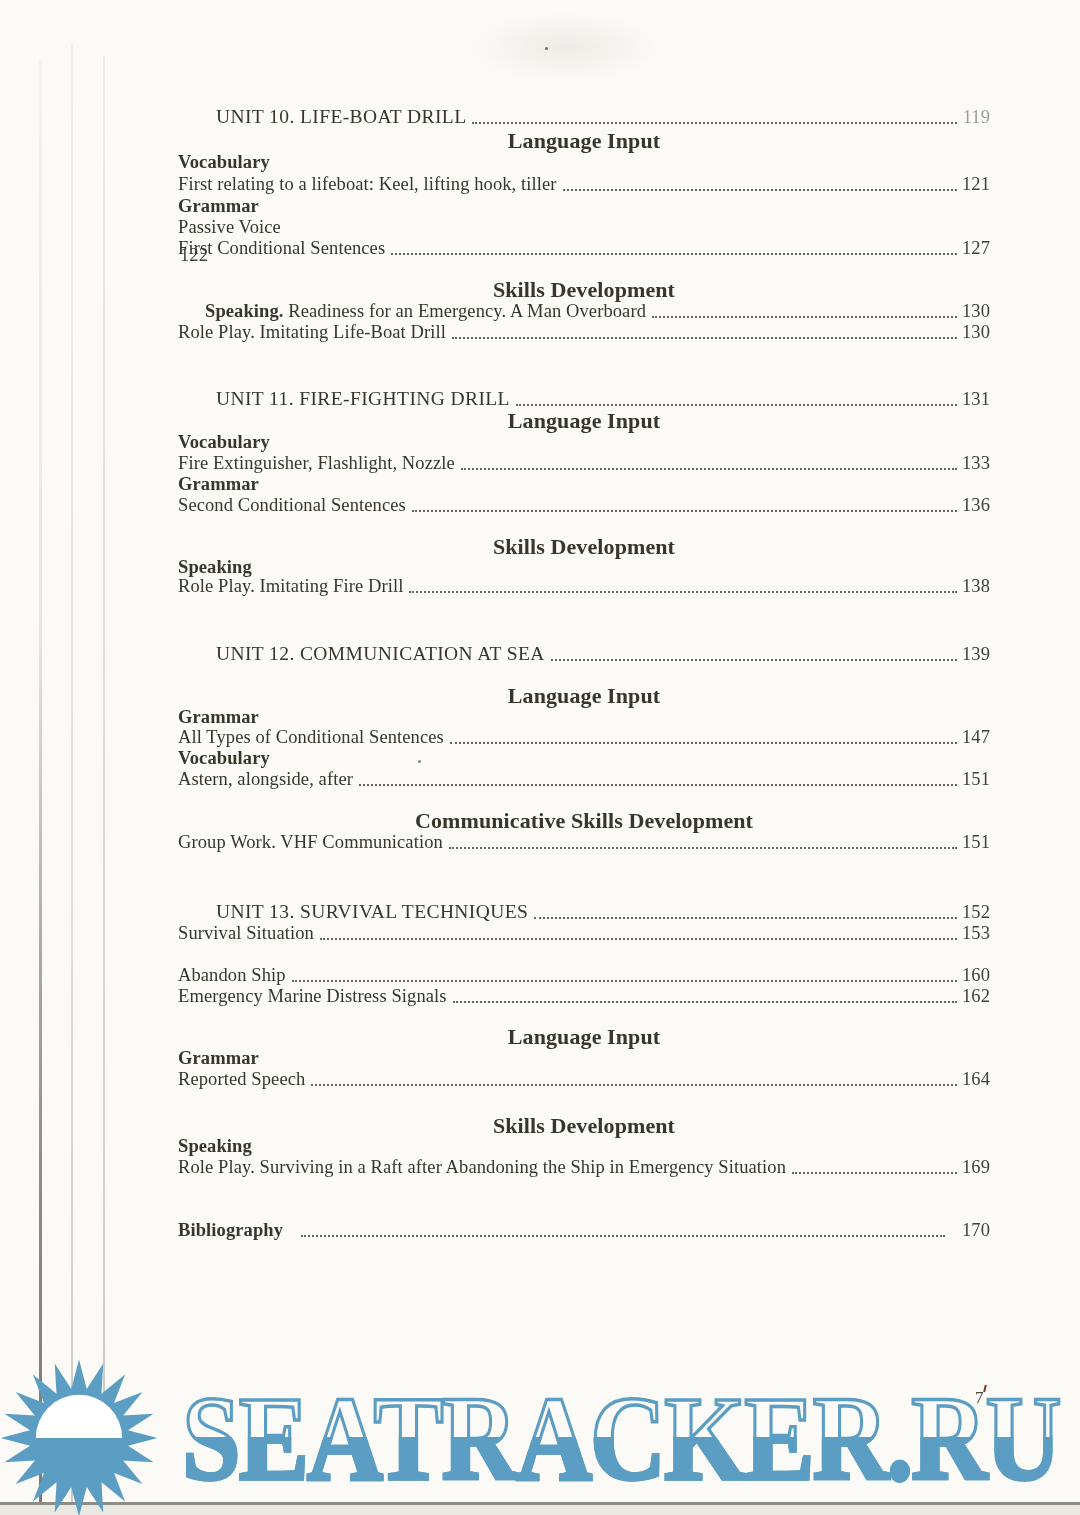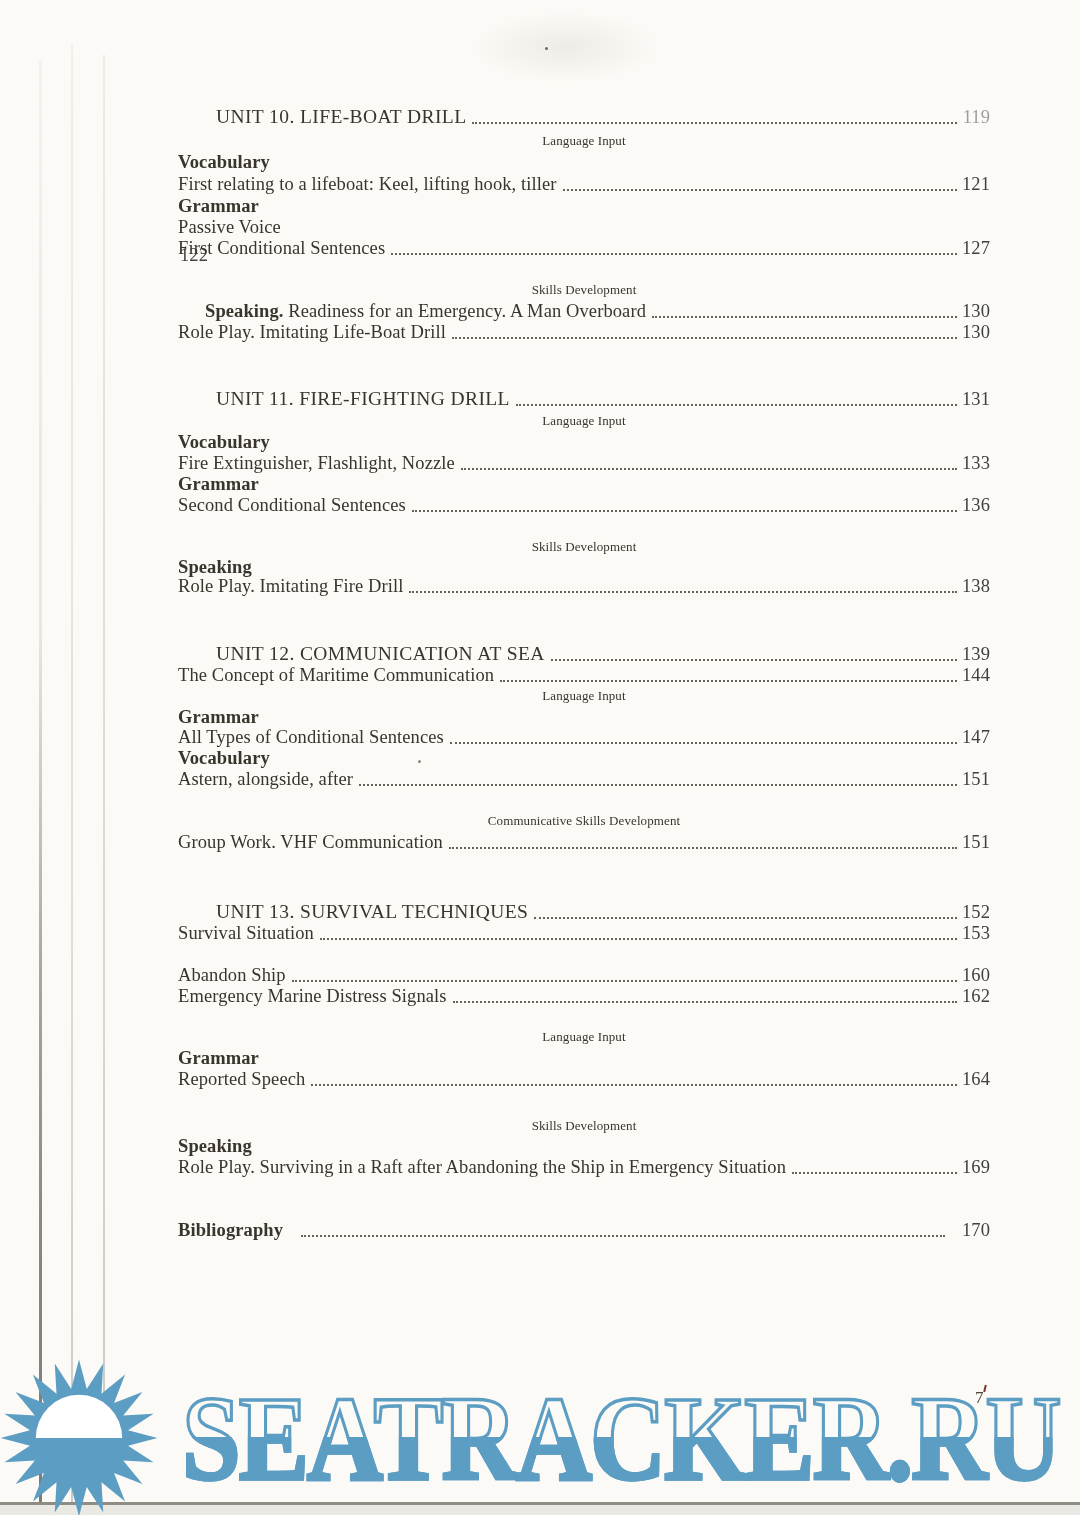--- a/index.html
+++ b/index.html
@@ -32,21 +32,21 @@
   .bottom-line{position:absolute;left:0;right:0;top:1502px;height:3px;background:#8f8c84;z-index:4;}
   .bottom-strip{position:absolute;left:0;right:0;top:1505px;height:10px;background:#eae8e2;z-index:3;}
   
   .toc{position:absolute;left:178px;width:812px;top:0;height:1300px;z-index:2;}
   .row{position:absolute;left:0;right:0;display:flex;align-items:baseline;
        font-size:18.5px;line-height:22px;height:22px;letter-spacing:0.1px;}
   .row .txt{white-space:nowrap;flex:0 1 auto;}
   .row.unit .txt{font-weight:normal;font-size:19.5px;letter-spacing:0.4px;margin-left:38px;}
   .row.label{font-weight:bold;}
   .row.bold .txt{font-weight:bold;}
-  .row.center{display:block;text-align:center;font-weight:normal;font-size:13px;}
+  .row.center{display:block;text-align:center;font-weight:bold;font-size:22px;}
   .row .txt b{font-weight:bold;}
   .leader{flex:1 1 auto;min-width:0;align-self:flex-end;
     border-bottom:2.2px dotted #4d4940;margin:0 3px 4px 6px;opacity:0.85;}
   .pg{flex:0 0 auto;text-align:right;min-width:30px;color:#404040;}
   .pg.faded{opacity:0.5;}
   
   .watermark{position:absolute;left:0;top:0;width:100%;height:100%;z-index:5;pointer-events:none;}
   .wm-text{
     position:absolute;left:182px;top:1379px;height:120px;line-height:120px;
     font-family:"Liberation Serif",serif;font-weight:bold;font-size:120px;
@@ -144,25 +144,20 @@
       <div class="row entry" style="top: 575px;">
         <span class="txt">Role Play. Imitating Fire Drill</span>
         <span class="leader"></span>
         <span class="pg">138</span>
       </div>
       <div class="row unit" style="top: 643px;">
         <span class="txt">UNIT 12. COMMUNICATION AT SEA</span>
         <span class="leader"></span>
         <span class="pg">139</span>
       </div>
-      <div class="row entry" style="top: 664px;">
-        <span class="txt">The Concept of Maritime Communication</span>
-        <span class="leader"></span>
-        <span class="pg">144</span>
-      </div>
       <div class="row center" style="top: 685px;"><span class="txt">Language Input</span></div>
       <div class="row label" style="top: 706px;">
         <span class="txt">Grammar</span>
       </div>
       <div class="row entry" style="top: 726px;">
         <span class="txt">All Types of Conditional Sentences</span>
         <span class="leader"></span>
         <span class="pg">147</span>
       </div>
       <div class="row label" style="top: 747px;">

